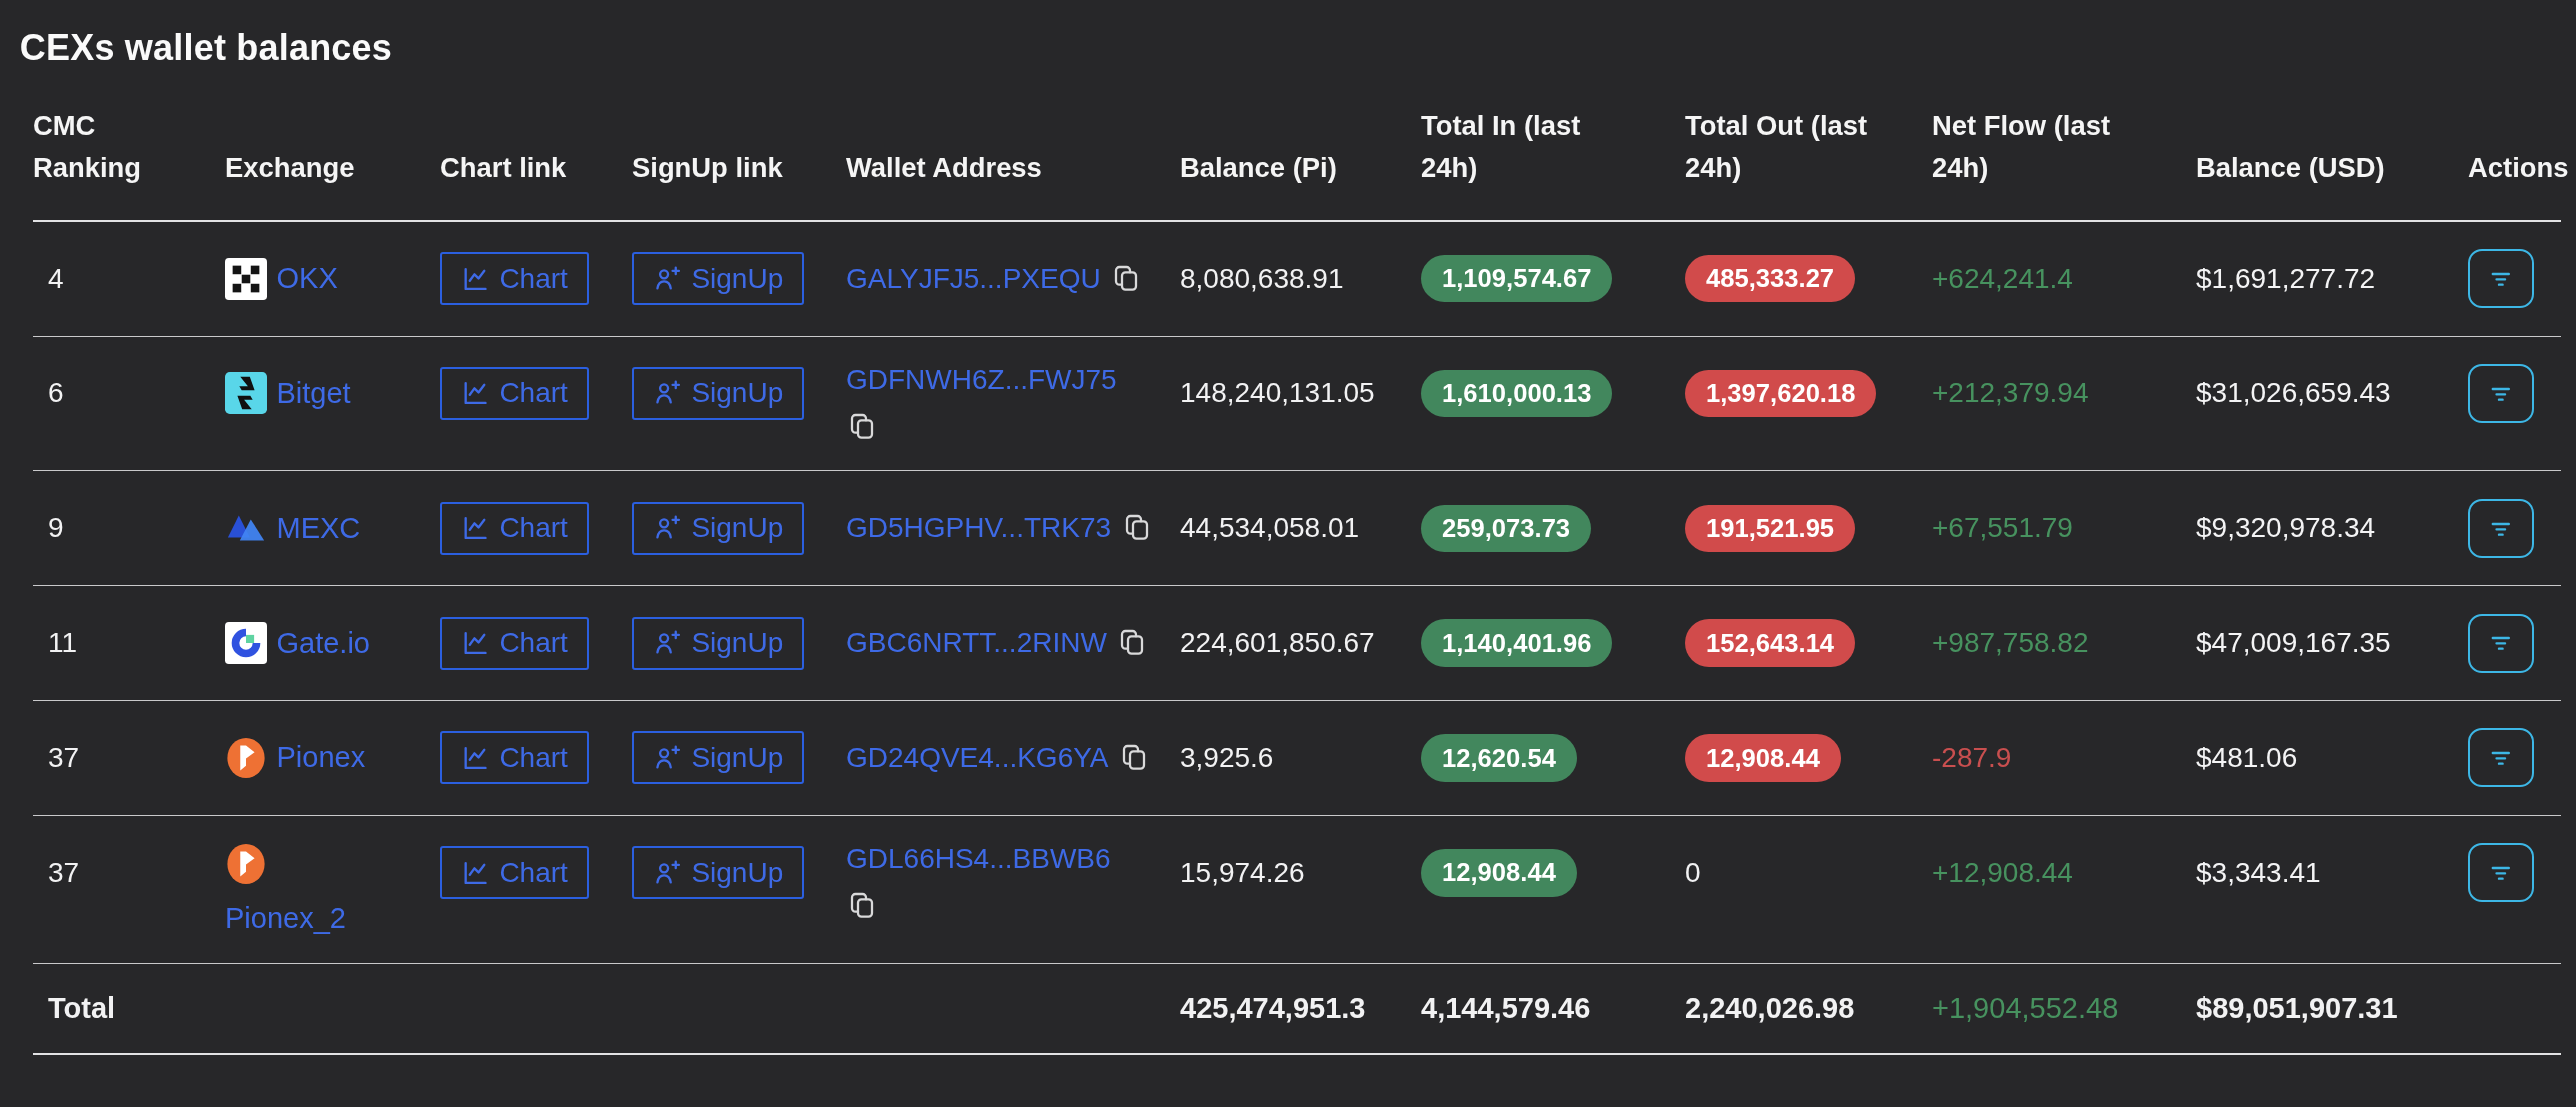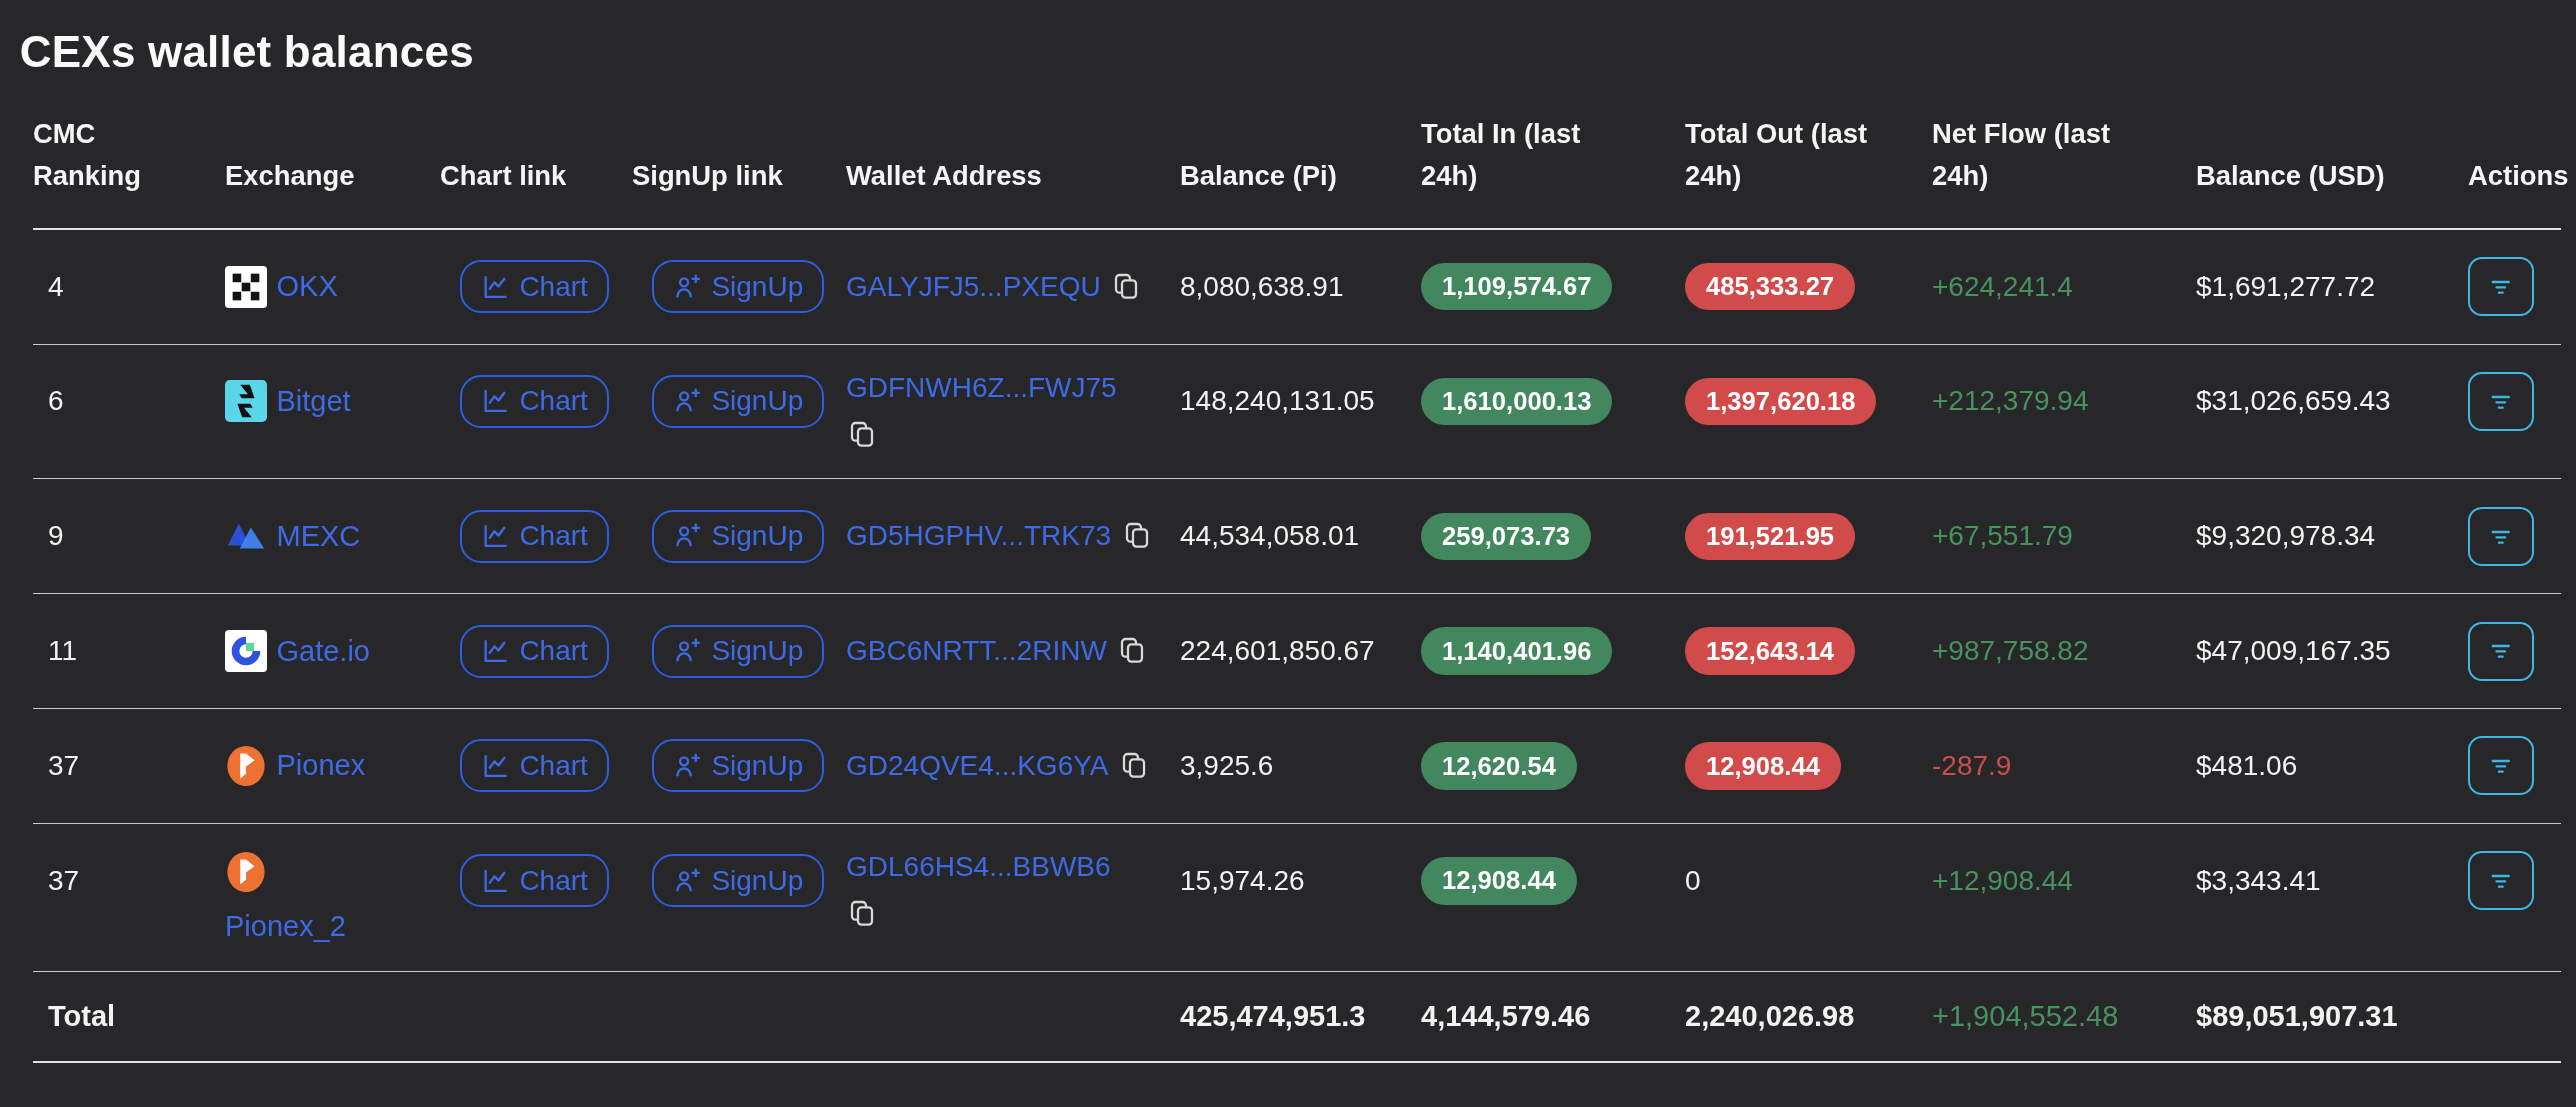--- a/index.html
+++ b/index.html
@@ -19,21 +19,21 @@
   html,body{margin:0;padding:0;}
   body{
     width:2576px;height:1107px;
     background:var(--background);
     color:var(--text);
     font-family:"Liberation Sans","DejaVu Sans",sans-serif;
     overflow:hidden;
   }
   .page{padding:23px 15px 0 33px;}
   h1{
-    font-size:44px;font-weight:700;margin:3.8px 0 0 -13.2px;color:#fafafa;
+    font-size:36px;font-weight:700;margin:3.8px 0 0 -13.2px;color:#fafafa;
     letter-spacing:0.2px;
   }
   .grid{
     display:grid;
     grid-template-columns:192px 215px 192px 214px 334px 241px 264px 247px 264px 272px 1fr;
   }
   
   .thead{
     align-items:end;
     padding-top:36px;padding-bottom:30px;
@@ -56,24 +56,24 @@
   .line{min-height:59px;display:flex;align-items:center;gap:9.5px;}
   .ranking{padding-left:15px;}
   .ranking .line{font-size:28px;color:#f2f2f3;}
   .logo{width:42px;height:42px;flex:0 0 42px;display:inline-flex;}
   .logo svg{width:42px;height:42px;display:block;}
   .exname{color:var(--link-blue);text-decoration:none;font-size:29px;cursor:pointer;}
   .exchange-cell .line.stacked{flex-wrap:wrap;}
   .exchange-cell .line.stacked .exname{flex-basis:100%;margin-top:7.6px;}
   .btn{
     display:inline-flex;align-items:center;gap:10.4px;
-    border:2.4px solid var(--btn-blue);border-radius:21px;
+    border:2.4px solid var(--btn-blue);border-radius:3px;
     color:var(--link-blue);background:transparent;
     font-size:28px;font-family:inherit;
-    padding:8.5px 19px;cursor:pointer;text-decoration:none;margin-left:20px;
+    padding:8.5px 19px;cursor:pointer;text-decoration:none;
   }
   .btn .ic{width:28px;height:28px;}
   .addr{color:var(--link-blue);text-decoration:none;cursor:pointer;}
   .addr-line{flex-wrap:nowrap;}
   .addr-line.copy-below{flex-wrap:wrap;}
   .addr-line.copy-below .copy{flex-basis:100%;margin-top:5.7px;}
   .copy{display:inline-flex;cursor:pointer;}
   .copy svg{width:32px;height:32px;}
   .pill{
     display:inline-block;color:#fff;font-weight:700;font-size:25.6px;

